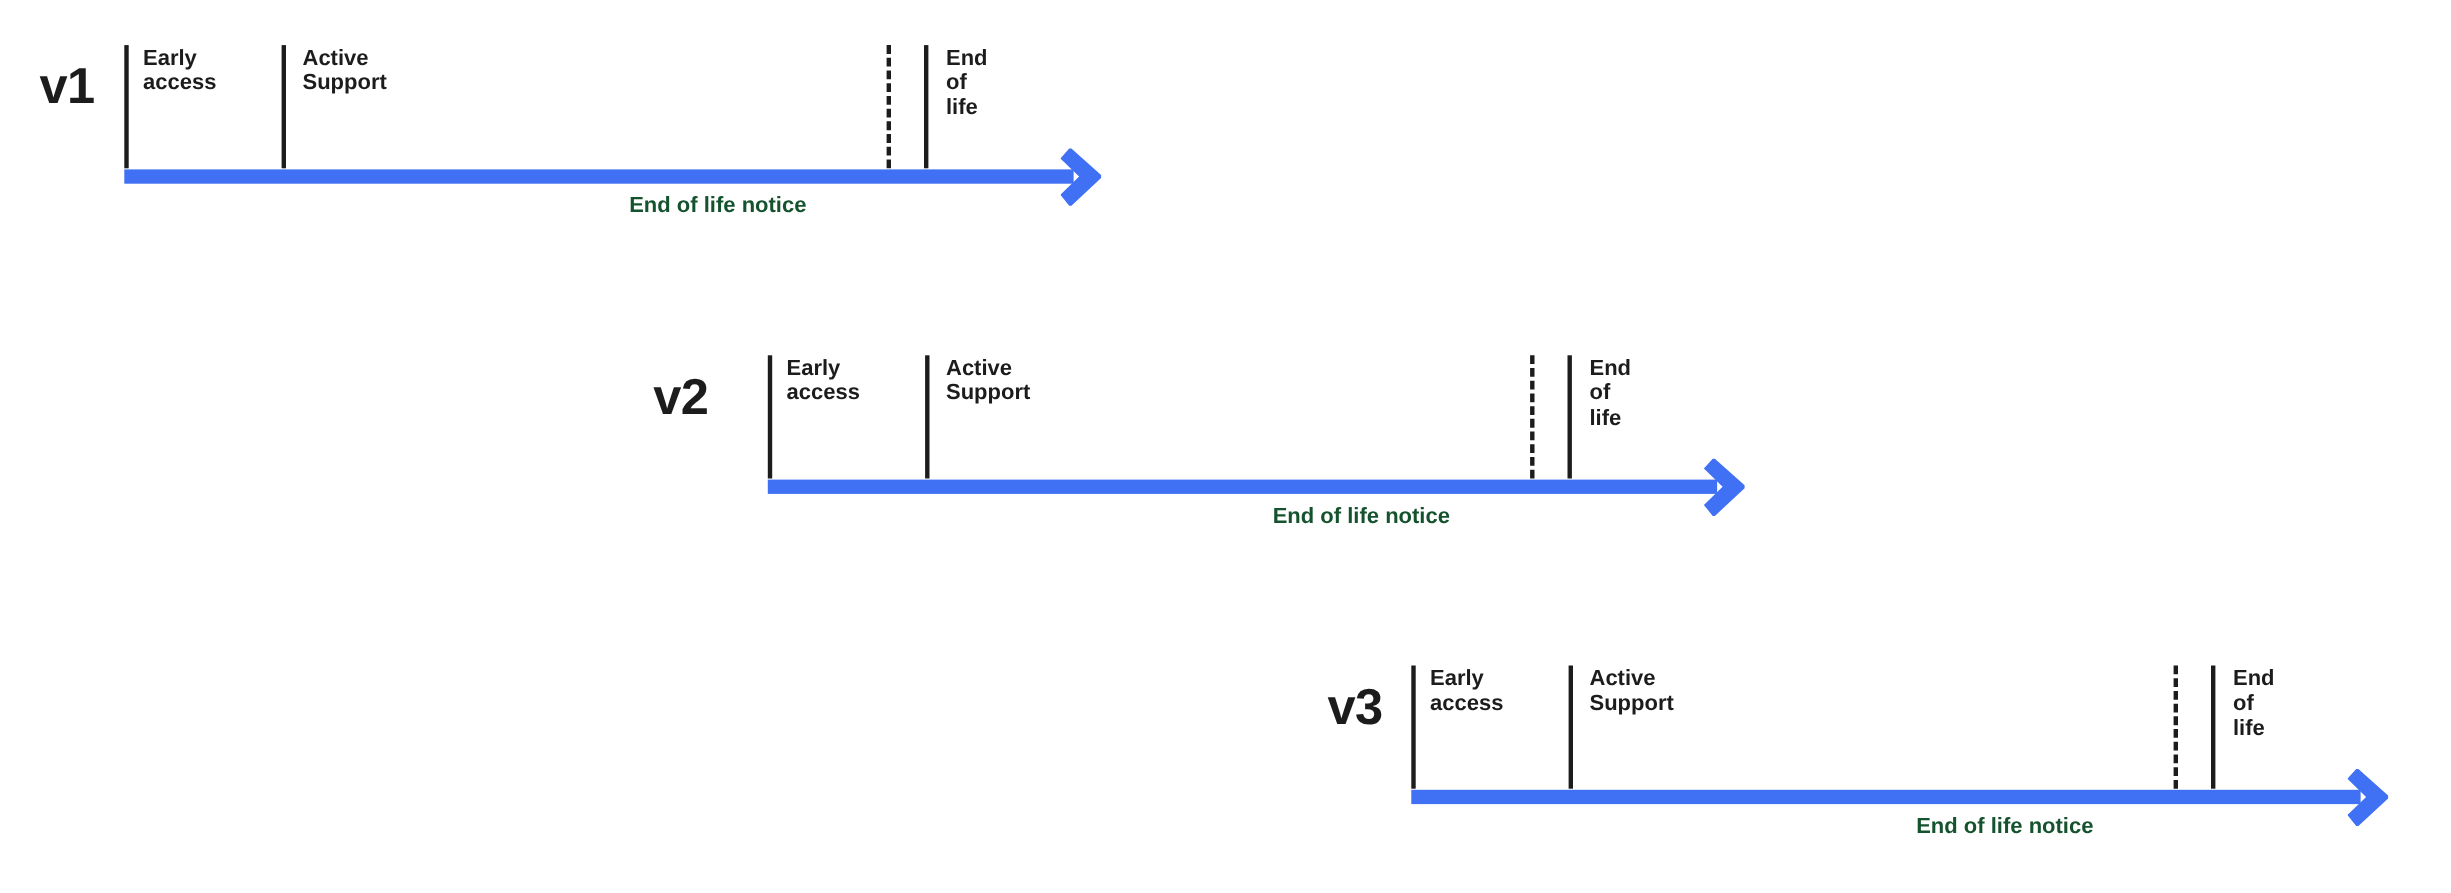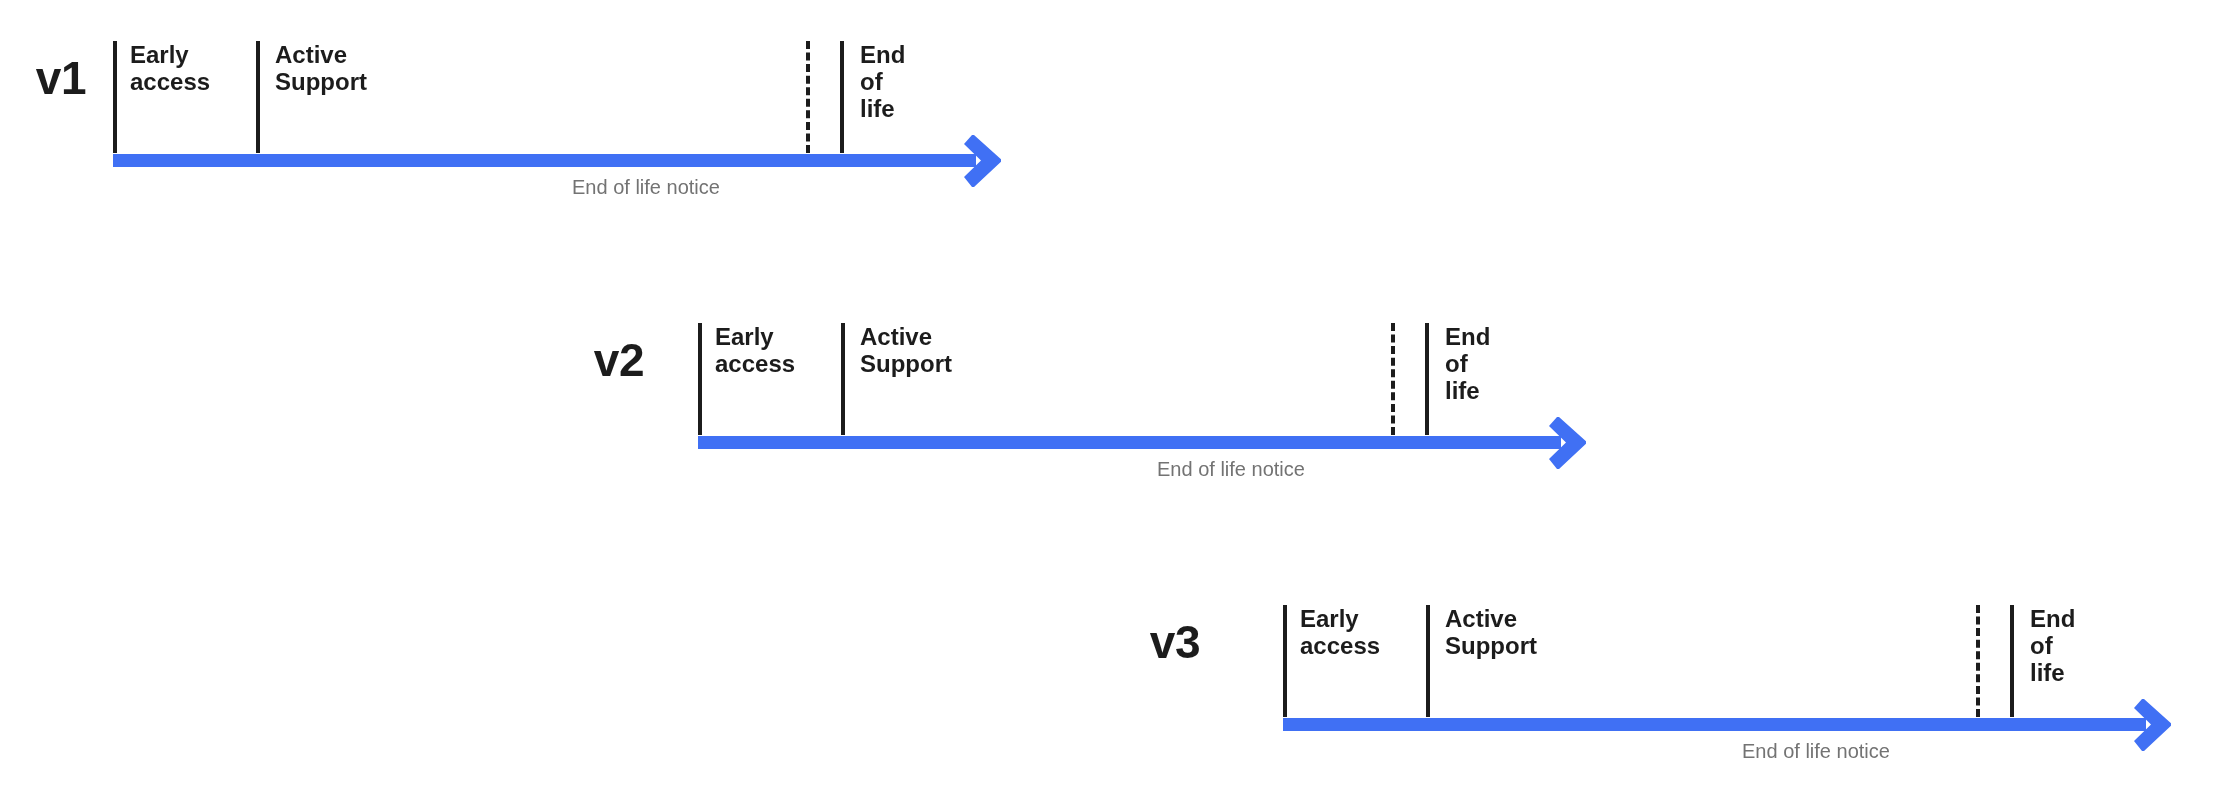--- a/index.html
+++ b/index.html
@@ -47,21 +47,21 @@
   }
   .divider.dashed {
     width: 0;
     background: none;
     border-left: 4px dashed #1c1c1c;
   }
 
   
   .phase-label {
     position: absolute;
-    font-size: 24px;
+    font-size: 20px;
     font-weight: 700;
     color: #1c1c1c;
     line-height: 1.12;
     white-space: pre-line;
   }
 
   
   .arrow-shaft {
     position: absolute;
     height: 13px;
@@ -69,22 +69,22 @@
   }
   .arrow-head {
     position: absolute;
     display: block;
   }
 
   
   .notice-label {
     position: absolute;
     font-size: 20px;
-    font-weight: 400;
-    color: #737373;
+    font-weight: 700;
+    color: #14532d;
     line-height: 1.1;
     white-space: nowrap;
   }
 </style>
 </head>
 <body>
 
 <div id="canvas">
 
   <div class="timeline-row">
@@ -126,21 +126,21 @@
     <div class="arrow-shaft" style="left:698px; top:436px; width:863px;"></div>
     <svg class="arrow-head" style="left:1549px; top:415px;" width="58" height="56" viewBox="0 0 58 56">
       <path d="M10 2 L8 2 L0 11 L17 27.5 L0 44 L8 54 L10 54 L37 28.8 L37 26.2 Z" fill="#4070f4"></path>
     </svg>
 
     <div class="notice-label" style="left:1157px; top:458px;">End of life notice</div>
   </div>
 
   <div class="timeline-row">
 
-    <div class="version-label" style="left:1114px; top:619px; width:86px;">v3</div>
+    <div class="version-label" style="left:1171px; top:619px; width:86px;">v3</div>
 
     <div class="divider" style="left:1283px; top:605px; height:112px;"></div>
     <div class="divider" style="left:1426px; top:605px; height:112px;"></div>
     <div class="divider dashed" style="left:1976px; top:605px; height:112px;"></div>
     <div class="divider" style="left:2010px; top:605px; height:112px;"></div>
 
     <div class="phase-label" style="left:1300px; top:606px; width:120px;">Early
 access</div>
     <div class="phase-label" style="left:1445px; top:606px;">Active Support</div>
     <div class="phase-label" style="left:2030px; top:606px;">End of life</div>

